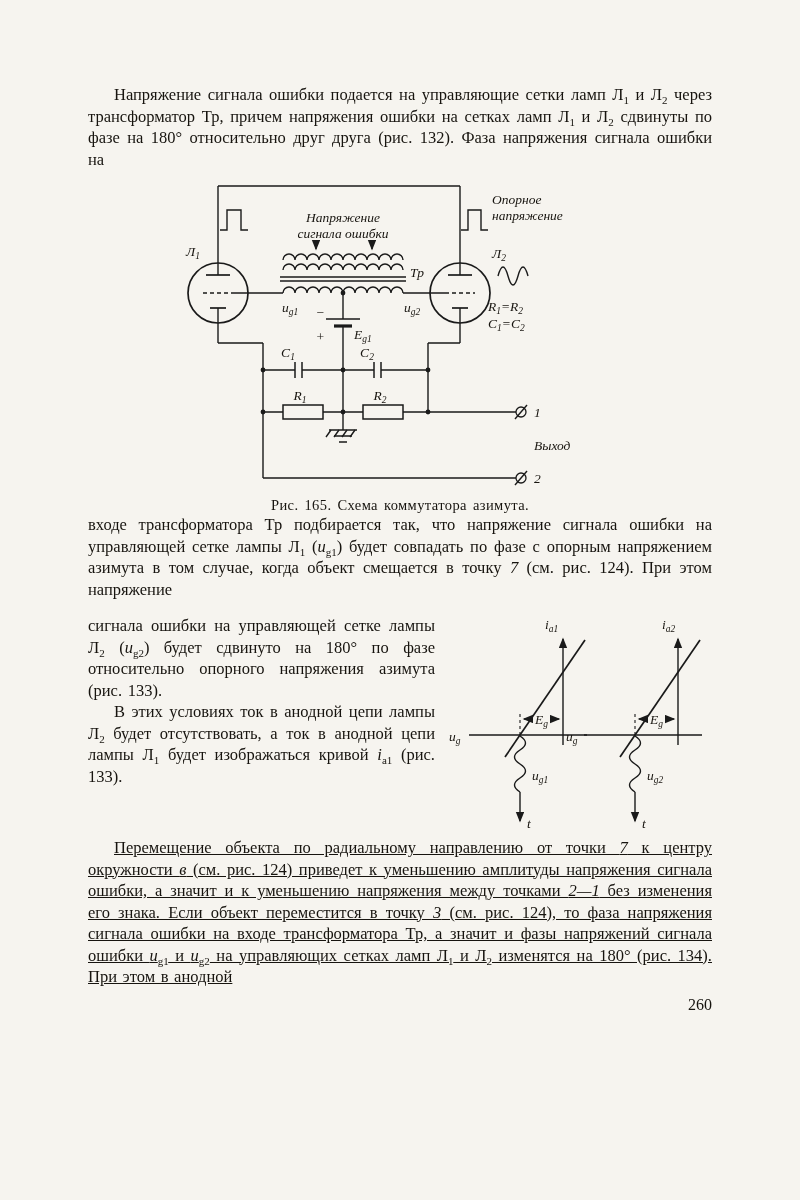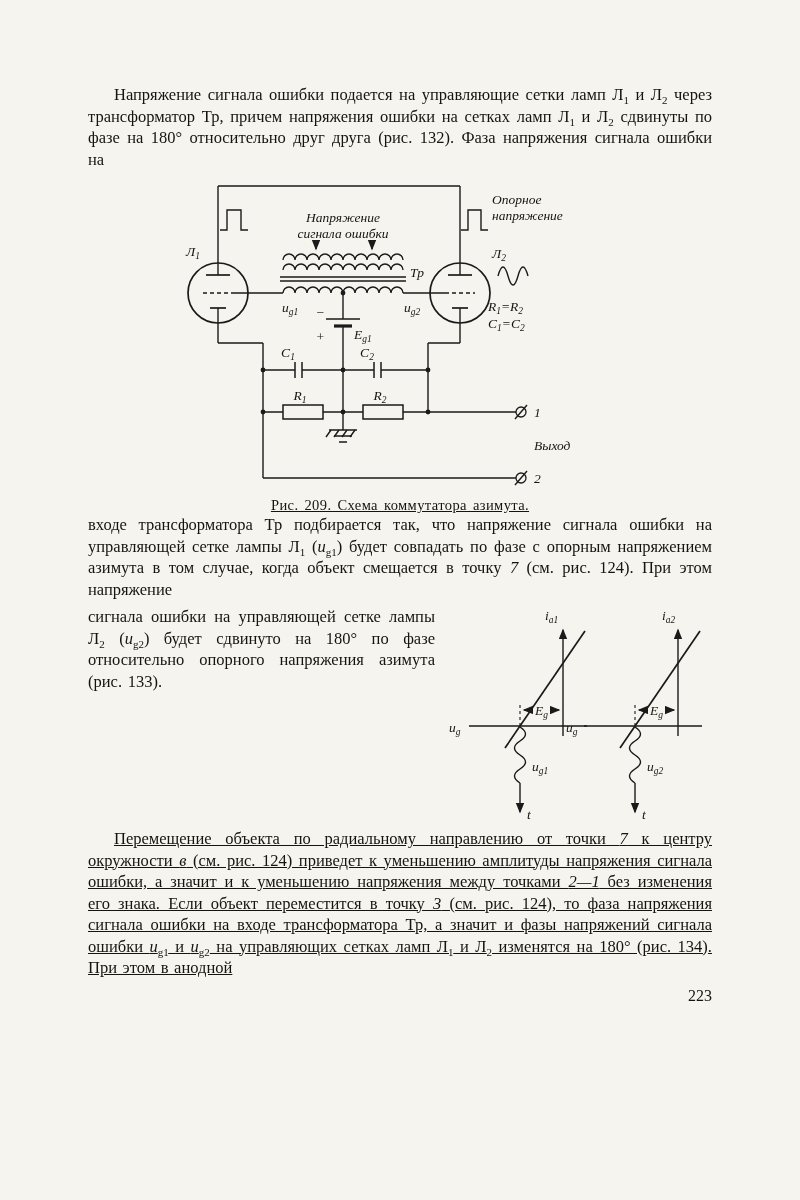--- a/index.html
+++ b/index.html
@@ -18,32 +18,32 @@
   p.body{
     margin:0;
     font-size:16.5px;
     line-height:21.5px;
     text-align:justify;
     word-spacing:1.5px;
   }
   p.indent{text-indent:26px;}
   sub{font-size:11px;line-height:0;}
   i{font-style:italic;}
-  figure{margin:0;text-decoration:underline;}
+  figure{margin:0;}
   .fig131{margin-top:8px;}
   .fig131 svg{display:block;margin-left:70px;}
   .fig131 figcaption{
     text-align:center;
     font-size:14.5px;
     letter-spacing:.4px;
     margin-top:4px;
     word-spacing:2px;
   }
   .after-fig{margin-top:16px;}
-  .two-col{display:flex;margin-top:6px;}
+  .two-col{display:flex;margin-top:15px;}
   .col-left{width:355px;}
   .col-right{flex:1;padding-left:10px;}
   .fig132 svg{display:block;margin-left:2px;}
   .fig132 figcaption{
     font-size:14.5px;
     line-height:17.5px;
     margin:6px 0 0 12px;
     width:248px;
     text-align:justify;
     word-spacing:2px;
@@ -193,28 +193,29 @@
       <g>
         <circle class="dot" cx="185" cy="115" r="2.4"></circle>
         <circle class="dot" cx="105" cy="192" r="2.4"></circle>
         <circle class="dot" cx="185" cy="192" r="2.4"></circle>
         <circle class="dot" cx="270" cy="192" r="2.4"></circle>
         <circle class="dot" cx="105" cy="234" r="2.4"></circle>
         <circle class="dot" cx="185" cy="234" r="2.4"></circle>
         <circle class="dot" cx="270" cy="234" r="2.4"></circle>
       </g>
     </svg>
-    <figcaption>Рис. 209. Схема коммутатора азимута.</figcaption>
+    <figcaption>Рис. 165. Схема коммутатора азимута.</figcaption>
   </figure>
 
   <p class="body after-fig">входе трансформатора Тр подбирается так, что напряжение сигнала ошибки на управляющей сетке лампы Л<sub>1</sub> (<i>u</i><sub>g1</sub>) будет совпадать по фазе с опорным напряжением азимута в том случае, когда объект смещается в точку <i>7</i> (см. рис. 124). При этом напряжение</p>
 
   <div class="two-col">
     <div class="col-left">
       <p class="body">сигнала ошибки на управляющей сетке лампы Л<sub>2</sub> (<i>u</i><sub>g2</sub>) будет сдвинуто на 180° по фазе относительно опорного напряжения азимута (рис. 133).</p>
+      <p class="body indent">В этих условиях ток в анодной цепи лампы Л<sub>2</sub> будет отсутствовать, а ток в анодной цепи лампы Л<sub>1</sub> будет изображаться кривой <i>i</i><sub>a1</sub> (рис. 133).</p>
     </div>
     <div class="col-right">
       <figure class="fig132">
         <svg width="265" height="222" viewBox="0 0 265 222">
           <defs>
             <marker id="arr2" markerWidth="9" markerHeight="8" refX="6.5" refY="3" orient="auto">
               <path d="M0,0 L7.5,3 L0,6 Z" fill="#1a1a1a"></path>
             </marker>
           </defs>
 
@@ -249,15 +250,15 @@
             <path class="wire" d="M188,177 V206" marker-end="url(#arr2)"></path>
             <text class="it" x="195" y="213">t</text>
           </g>
         </svg>
       </figure>
     </div>
   </div>
 
   <p class="body indent bottom-par">Перемещение объекта по радиальному направлению от точки <i>7</i> к центру окружности <i>в</i> (см. рис. 124) приведет к уменьшению амплитуды напряжения сигнала ошибки, а значит и к уменьшению напряжения между точками <i>2—1</i> без изменения его знака. Если объект переместится в точку <i>3</i> (см. рис. 124), то фаза напряжения сигнала ошибки на входе трансформатора Тр, а значит и фазы напряжений сигнала ошибки <i>u</i><sub>g1</sub> и <i>u</i><sub>g2</sub> на управляющих сетках ламп Л<sub>1</sub> и Л<sub>2</sub> изменятся на 180° (рис. 134). При этом в анодной</p>
 
-  <div class="page-number">223</div>
+  <div class="page-number">260</div>
 
 </div>
 
 </body></html>

